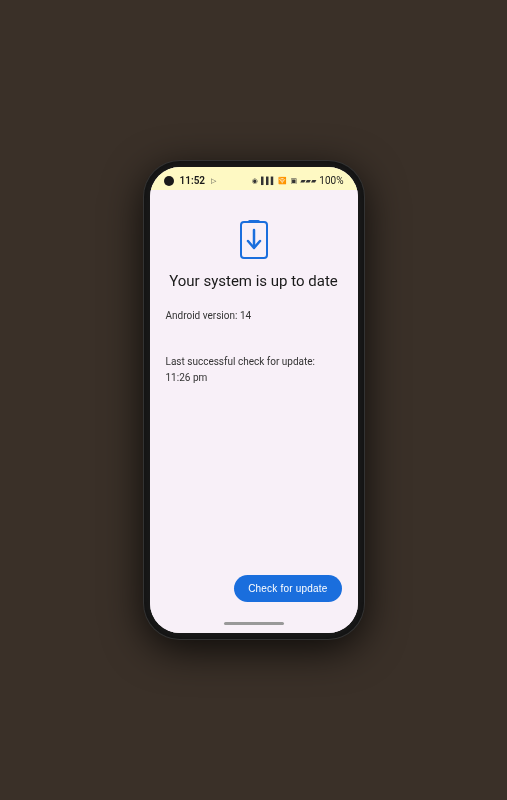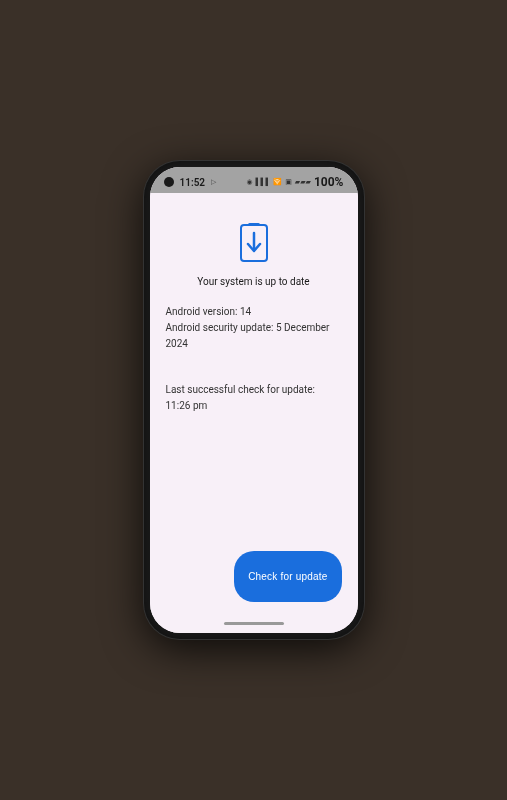--- a/index.html
+++ b/index.html
@@ -54,21 +54,21 @@
       flex-direction: column;
       position: relative;
     }
 
     
     .status-bar {
       display: flex;
       justify-content: space-between;
       align-items: center;
       padding: 8px 14px 4px 14px;
-      background: #a3a3a3;
+      background: #fef9c3;
       flex-shrink: 0;
     }
 
     .status-left {
       display: flex;
       align-items: center;
       gap: 6px;
     }
 
     .camera-dot {
@@ -94,22 +94,22 @@
       align-items: center;
       gap: 3px;
     }
 
     .signal-icon {
       font-size: 7px;
       color: #333;
     }
 
     .battery-text {
-      font-size: 12px;
-      font-weight: 700;
+      font-size: 10px;
+      font-weight: 400;
       color: #1a1a1a;
       text-align: center;
     }
 
     
     .content-area {
       flex: 1;
       display: flex;
       flex-direction: column;
       padding: 20px 16px 14px 16px;
@@ -124,21 +124,21 @@
       margin-top: 10px;
     }
 
     .update-icon {
       width: 32px;
       height: 40px;
     }
 
     .main-title {
       text-align: center;
-      font-size: 10px;
+      font-size: 15px;
       font-weight: 400;
       color: #1a1a1a;
       margin-bottom: 16px;
       line-height: 1.3;
     }
 
     .info-section {
       margin-bottom: 14px;
     }
 
@@ -174,21 +174,21 @@
       flex-direction: column;
       align-items: flex-end;
       gap: 10px;
     }
 
     .check-update-btn {
       background: #1a6edd;
       color: #ffffff;
       border: none;
       border-radius: 20px;
-      padding: 20px 14px;
+      padding: 8px 14px;
       font-size: 10px;
       font-weight: 500;
       cursor: pointer;
       letter-spacing: 0.2px;
     }
 
     .nav-bar {
       display: flex;
       justify-content: center;
       padding: 6px 0 8px 0;
@@ -235,21 +235,20 @@
             <rect x="10" y="0" width="12" height="3" rx="1.5" fill="#1a6edd"></rect>
             <line x1="16" y1="10" x2="16" y2="26" stroke="#1a6edd" stroke-width="2.5" stroke-linecap="round"></line>
             <polyline points="10,21 16,28 22,21" fill="none" stroke="#1a6edd" stroke-width="2.5" stroke-linecap="round" stroke-linejoin="round"></polyline>
           </svg>
         </div>
 
         <div class="main-title">Your system is up to date</div>
 
         <div class="info-section">
           <div class="info-line">Android version: 14</div>
-          <div class="info-line">Android security update: 5 December 2024</div>
         </div>
 
         <div class="last-check-section">
           <div class="last-check-title">Last successful check for update:</div>
           <div class="last-check-time">11:26 pm</div>
         </div>
 
         <div class="spacer"></div>
 
         <div class="bottom-section">

